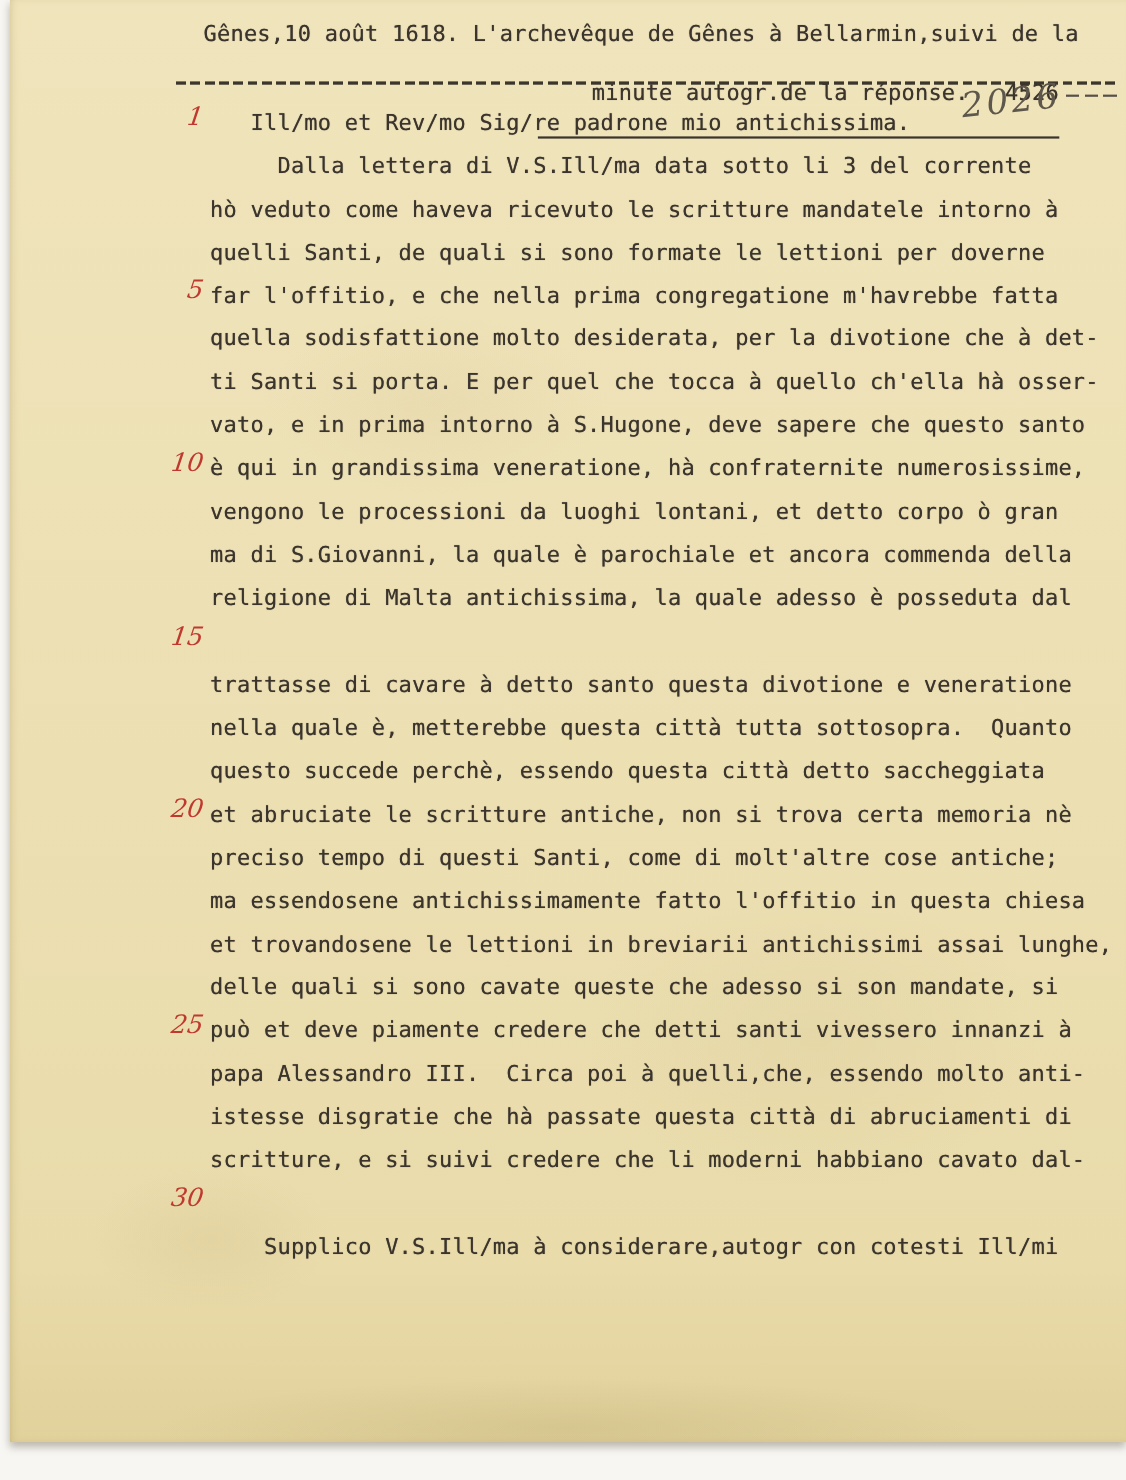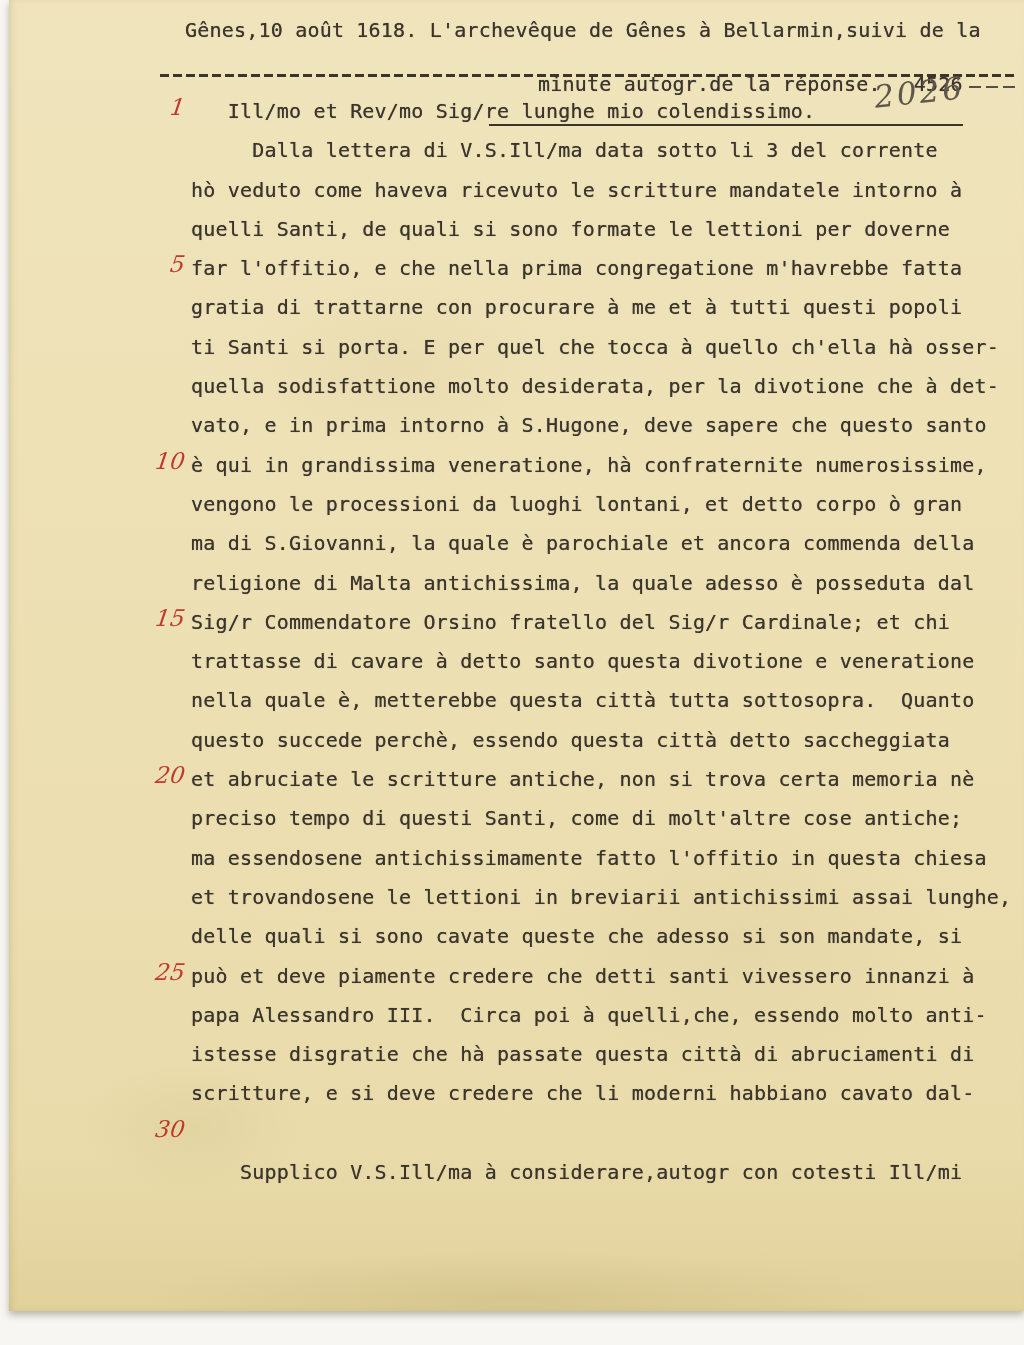--- a/index.html
+++ b/index.html
@@ -69,63 +69,59 @@
   </div>
 
   <div class="dashes"></div>
   <div class="dashes2"></div>
 
   <div class="archive">2026</div>
 
   <div class="lines">
       <div class="row">
         <span class="marker">1</span>
-        <span class="typed ltext">   Ill/mo et Rev/mo Sig/re lunghe mio colendissimo.</span>
+        <span class="typed ltext">   Ill/mo et Rev/mo Sig/re padrone mio antichissima.</span>
       </div>
       <div class="row">
         <span class="typed ltext">     Dalla lettera di V.S.Ill/ma data sotto li 3 del corrente</span>
       </div>
       <div class="row">
         <span class="typed ltext">hò veduto come haveva ricevuto le scritture mandatele intorno à</span>
       </div>
       <div class="row">
         <span class="typed ltext">quelli Santi, de quali si sono formate le lettioni per doverne</span>
       </div>
       <div class="row">
         <span class="marker">5</span>
         <span class="typed ltext">far l'offitio, e che nella prima congregatione m'havrebbe fatta</span>
       </div>
       <div class="row">
-        <span class="typed ltext">gratia di trattarne con procurare à me et à tutti questi popoli</span>
+        <span class="typed ltext">quella sodisfattione molto desiderata, per la divotione che à det-</span>
       </div>
       <div class="row">
         <span class="typed ltext">ti Santi si porta. E per quel che tocca à quello ch'ella hà osser-</span>
-      </div>
-      <div class="row">
-        <span class="typed ltext">quella sodisfattione molto desiderata, per la divotione che à det-</span>
       </div>
       <div class="row">
         <span class="typed ltext">vato, e in prima intorno à S.Hugone, deve sapere che questo santo</span>
       </div>
       <div class="row">
         <span class="marker">10</span>
         <span class="typed ltext">è qui in grandissima veneratione, hà confraternite numerosissime,</span>
       </div>
       <div class="row">
         <span class="typed ltext">vengono le processioni da luoghi lontani, et detto corpo ò gran</span>
       </div>
       <div class="row">
         <span class="typed ltext">ma di S.Giovanni, la quale è parochiale et ancora commenda della</span>
       </div>
       <div class="row">
         <span class="typed ltext">religione di Malta antichissima, la quale adesso è posseduta dal</span>
       </div>
       <div class="row">
         <span class="marker">15</span>
-        <span class="typed ltext">Sig/r Commendatore Orsino fratello del Sig/r Cardinale; et chi</span>
       </div>
       <div class="row">
         <span class="typed ltext">trattasse di cavare à detto santo questa divotione e veneratione</span>
       </div>
       <div class="row">
         <span class="typed ltext">nella quale è, metterebbe questa città tutta sottosopra.  Quanto</span>
       </div>
       <div class="row">
         <span class="typed ltext">questo succede perchè, essendo questa città detto saccheggiata</span>
       </div>
@@ -149,21 +145,21 @@
         <span class="marker">25</span>
         <span class="typed ltext">può et deve piamente credere che detti santi vivessero innanzi à</span>
       </div>
       <div class="row">
         <span class="typed ltext">papa Alessandro III.  Circa poi à quelli,che, essendo molto anti-</span>
       </div>
       <div class="row">
         <span class="typed ltext">istesse disgratie che hà passate questa città di abruciamenti di</span>
       </div>
       <div class="row">
-        <span class="typed ltext">scritture, e si deve credere che li moderni habbiano cavato dal-</span>
+        <span class="typed ltext">scritture, e si suivi credere che li moderni habbiano cavato dal-</span>
       </div>
       <div class="row">
         <span class="marker">30</span>
       </div>
       <div class="row">
         <span class="typed ltext">    Supplico V.S.Ill/ma à considerare,autogr con cotesti Ill/mi</span>
       </div>
     </div>
 </div>
 

